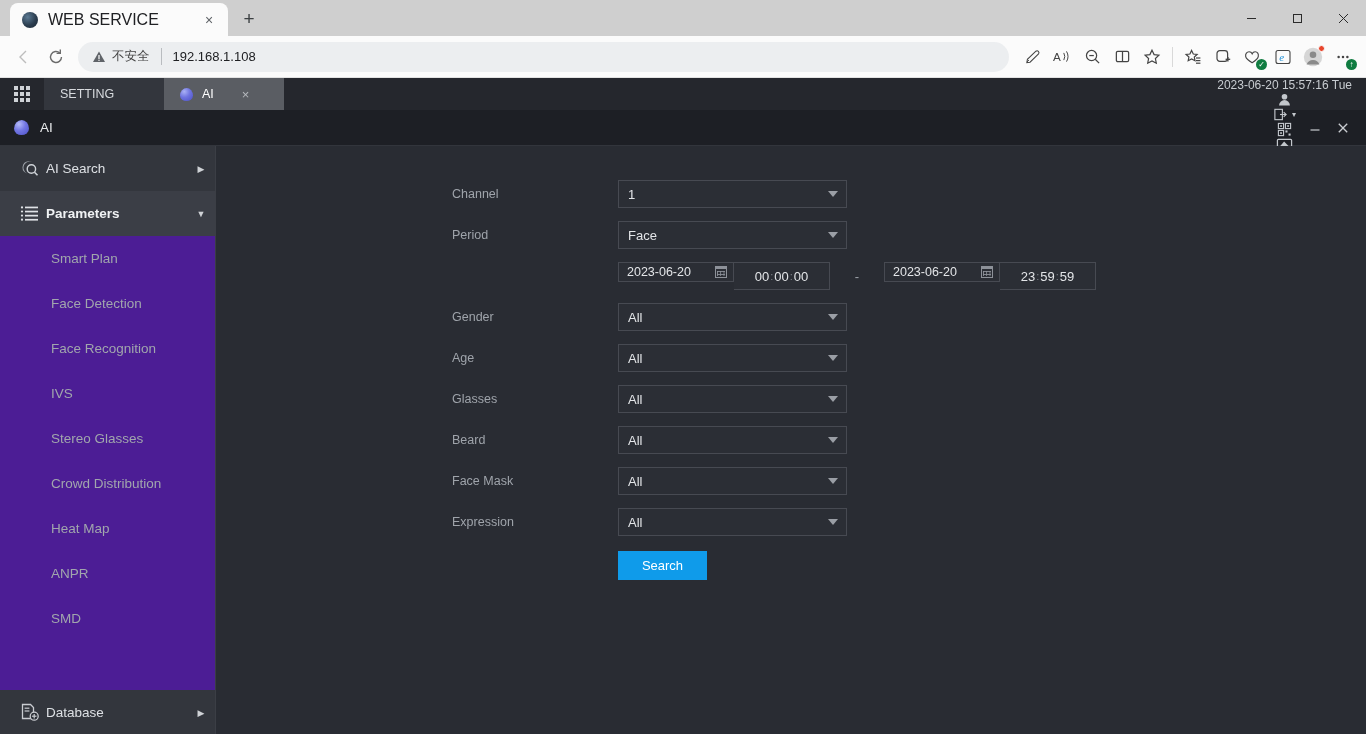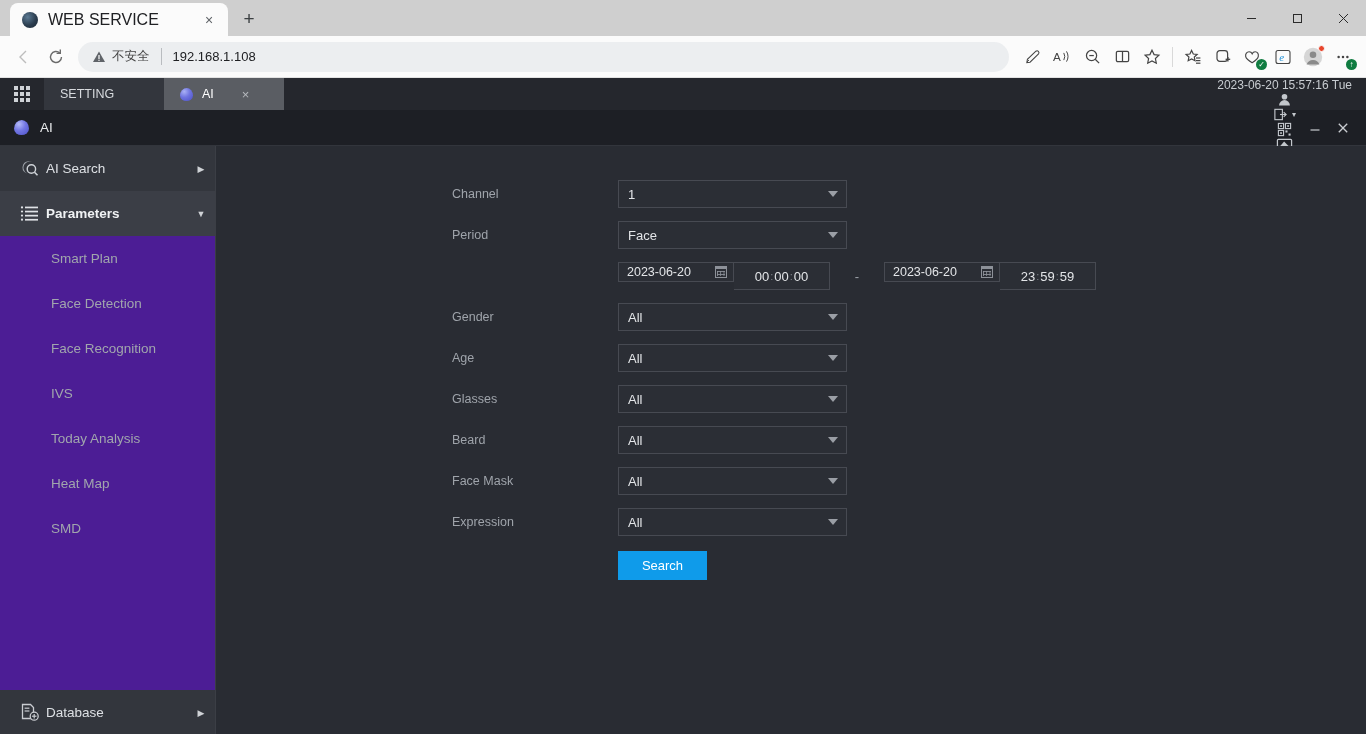--- a/index.html
+++ b/index.html
@@ -505,24 +505,30 @@
       <div class="side-sub">
           <span>Face Detection</span>
         </div>
       <div class="side-sub">
           <span>Face Recognition</span>
         </div>
       <div class="side-sub">
           <span>IVS</span>
         </div>
       <div class="side-sub">
-          <span>Today Analysis</span>
+          <span>Stereo Glasses</span>
+        </div>
+      <div class="side-sub">
+          <span>Crowd Distribution</span>
         </div>
       <div class="side-sub">
           <span>Heat Map</span>
+        </div>
+      <div class="side-sub">
+          <span>ANPR</span>
         </div>
       <div class="side-sub">
           <span>SMD</span>
         </div>
     </div>
 
     <div class="side-bottom">
       <div class="side-row top">
         <span class="side-icon">
           <svg width="20" height="19" viewBox="0 0 20 19">

